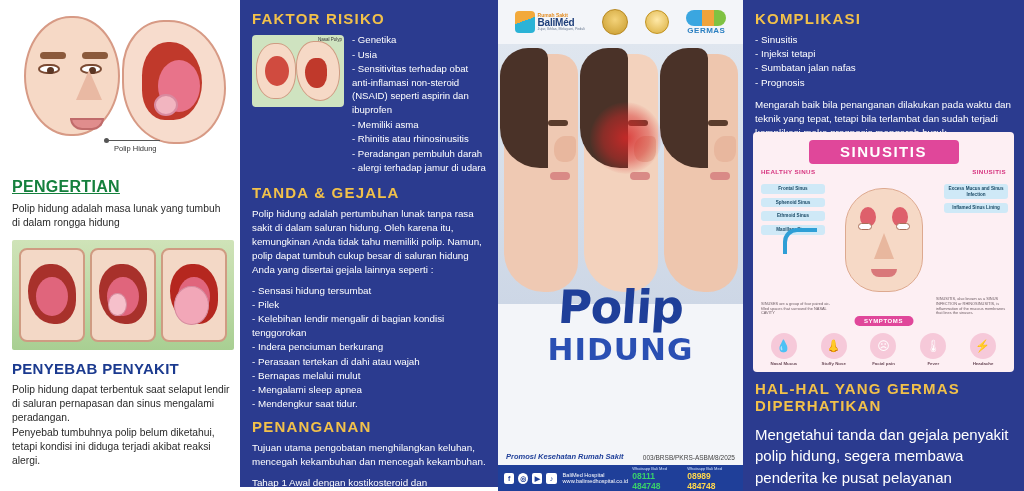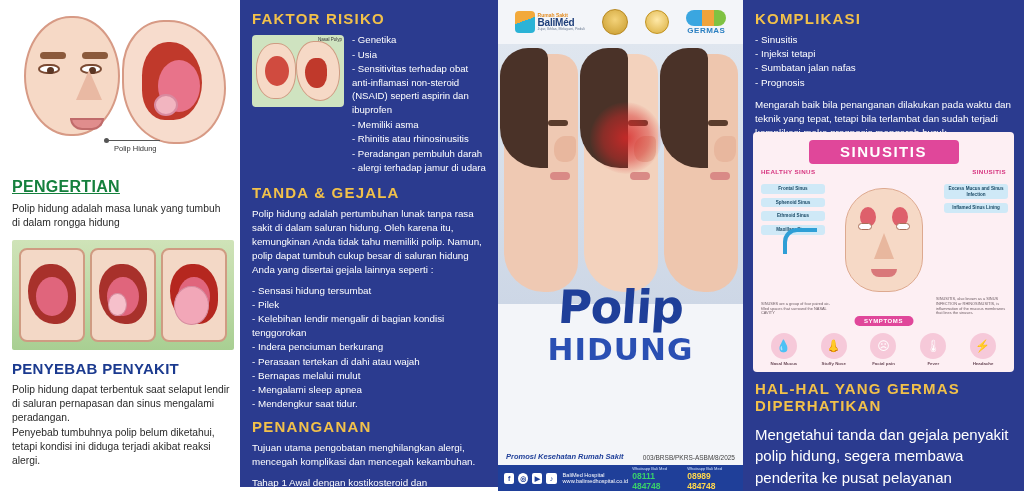--- a/index.html
+++ b/index.html
@@ -530,21 +530,21 @@
       <li>Pilek</li>
       <li>Kelebihan lendir mengalir di bagian kondisi tenggorokan</li>
       <li>Indera penciuman berkurang</li>
       <li>Perasaan tertekan di dahi atau wajah</li>
       <li>Bernapas melalui mulut</li>
       <li>Mengalami sleep apnea</li>
       <li>Mendengkur saat tidur.</li>
     </ul>
 
     <div class="c2-h">PENANGANAN</div>
-    <p class="c2-p">Tujuan utama pengobatan menghilangkan alergi, mencegah komplikasi dan mencegah kekambuhan.</p>
+    <p class="c2-p">Tujuan utama pengobatan menghilangkan keluhan, mencegah kekambuhan dan mencegah kekambuhan.</p>
     <p class="c2-p">Tahap 1 Awal dengan kostikosteroid dan dekongestan memberikan hasil yang baik untuk pengobatannya. Apabila terapi dengan obat-obatan tidak memberikan hasil yang memuaskan dipertimbangkan untuk dilakukan terapi bedah.</p>
 
   </div>
 
   <div class="col3">
     <div class="c3-logos">
       <div class="logo-balimed">
         <div class="lb-mark"></div>
         <div class="lb-text">
           <div class="lb-t1">Rumah Sakit</div>

